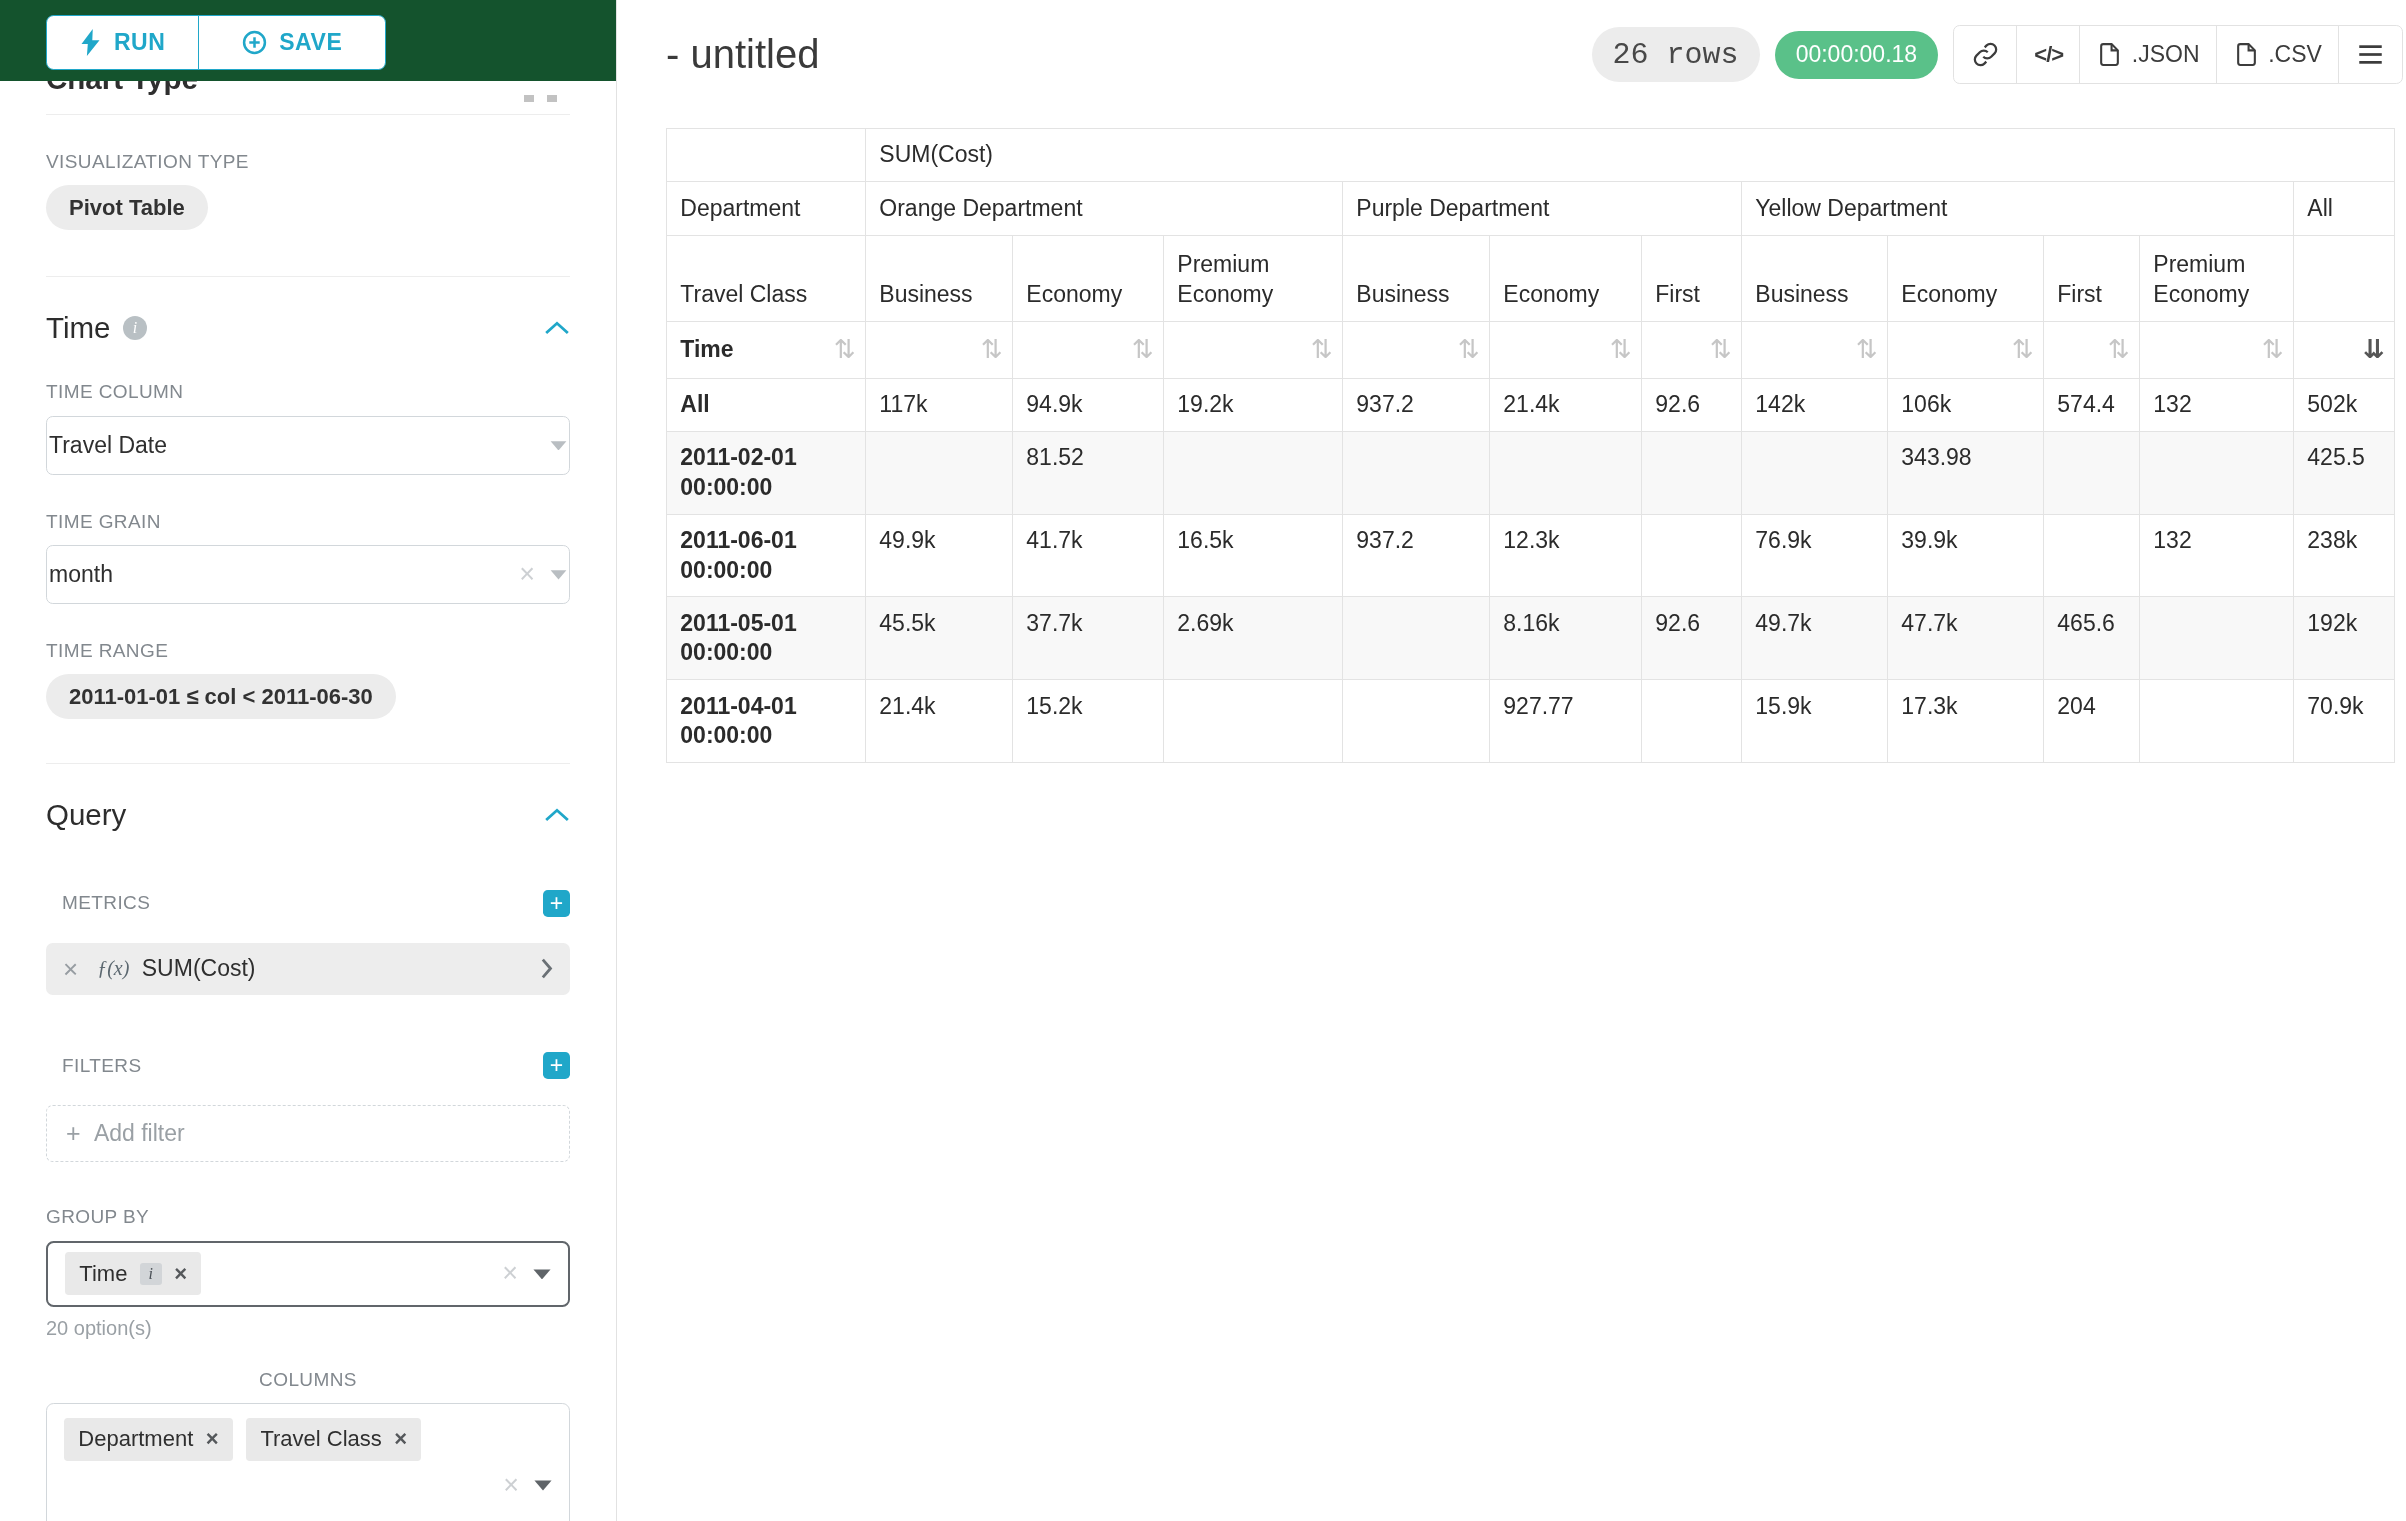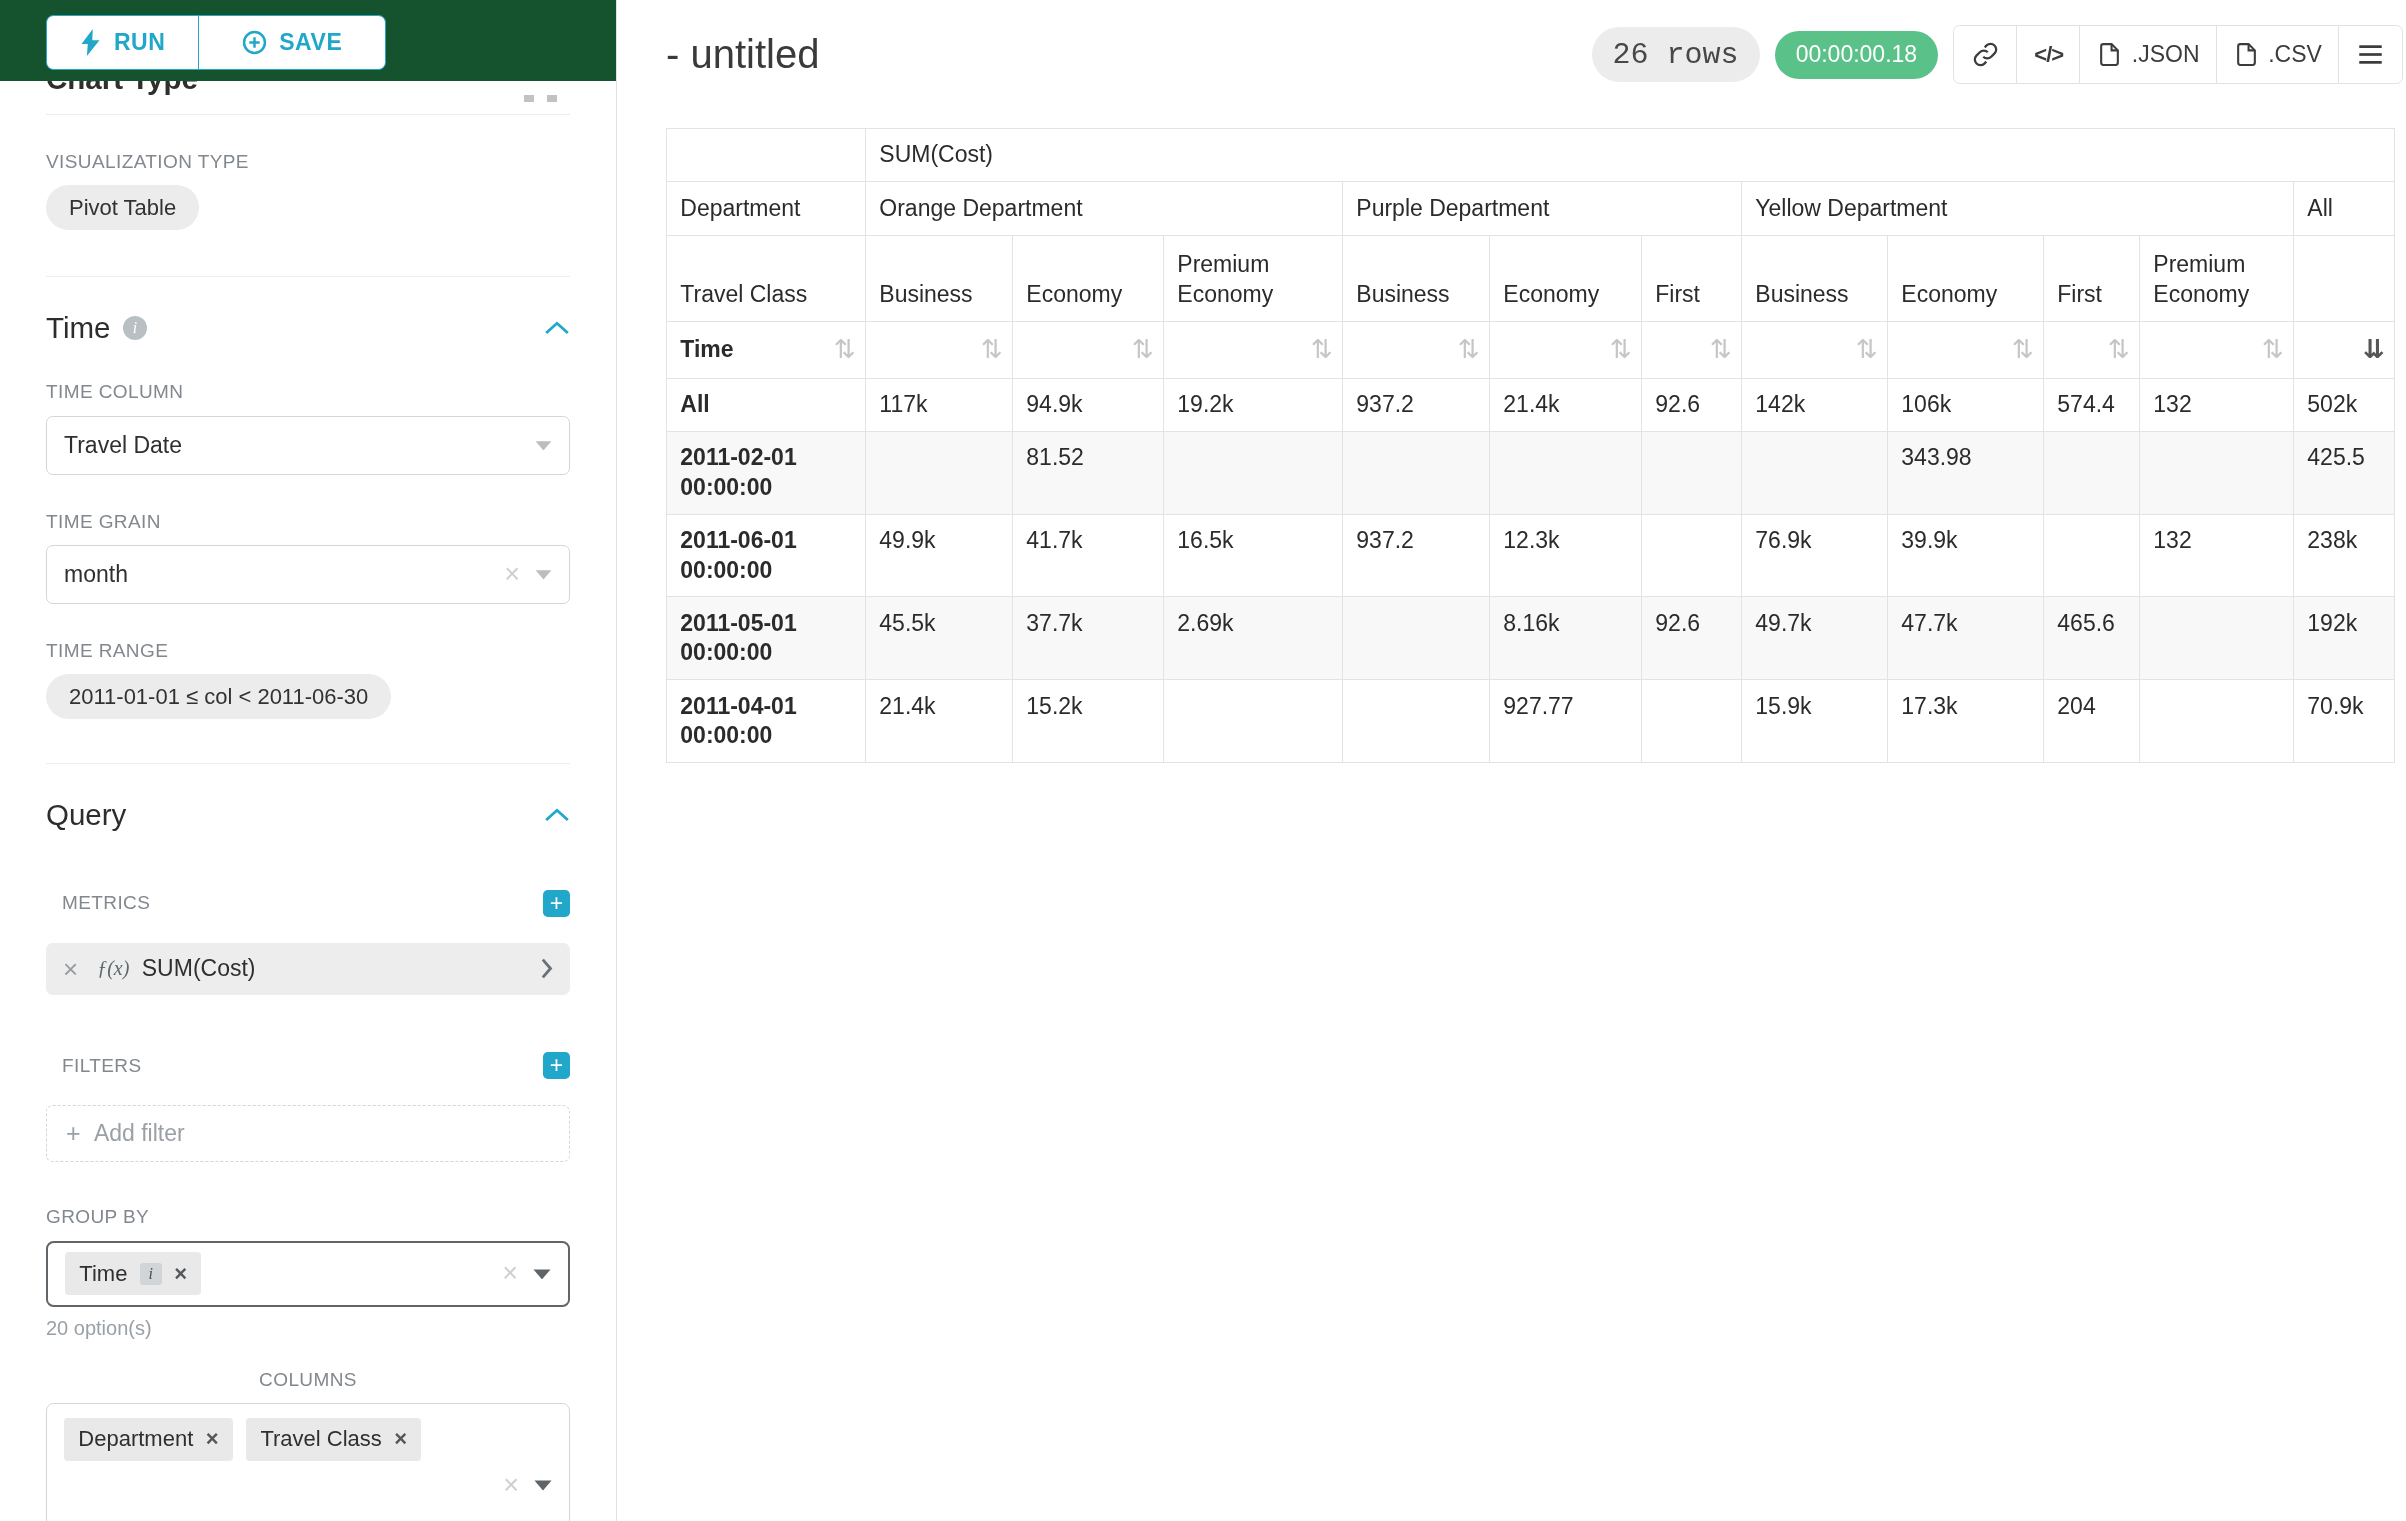--- a/index.html
+++ b/index.html
@@ -24,28 +24,28 @@
   .clipped-head .heading-text{display:block;font-size:29.5px;font-weight:600;color:#2f2f2f;margin-top:-19px;}
   .clipped-icons{position:absolute;right:13.3px;bottom:2.9px;display:flex;gap:13.3px;}
   .clipped-icons i{width:9.5px;height:6.7px;background:#c2c2c2;display:block;}
 
   .divider{border:0;border-top:1.9px solid #ededed;margin:9.5px 0 0 0;}
 
   .control-label{font-size:19px;color:#82888e;letter-spacing:0.4px;margin:36px 0 12.4px 0;}
   .label-row{display:flex;align-items:center;justify-content:space-between;margin:44px 0 12.4px 0;}
   .label-row .control-label{margin:16px;}
 
-  .pill{display:inline-block;background:#ececec;border-radius:23px;padding:9.5px 23px;font-size:22px;color:#323232;}
+  .pill{display:inline-block;background:#ececec;border-radius:23px;padding:9.5px 23px;font-size:22px;color:#323232;font-weight:bold;}
 
   .section-head{display:flex;align-items:center;margin-top:34px;font-size:29.5px;color:#2d2d2d;}
   .section-head .spacer{flex:1;}
   .info-dot{width:24px;height:24px;border-radius:50%;background:#b9c0c4;color:#fff;font-size:16px;font-style:italic;
     display:flex;align-items:center;justify-content:center;margin-left:12.4px;font-family:"Liberation Serif",serif;}
 
-  .select{height:57px;border:1.9px solid #d2d7db;border-radius:6.7px;display:flex;align-items:center;padding:0 17px;
+  .select{height:57px;border:1.9px solid #d2d7db;border-radius:6.7px;display:flex;align-items:center;padding:0 2px;
     font-size:23px;color:#2f2f2f;background:#fff;}
   .select .spacer{flex:1;}
   .clear-x{color:#cdd0d3;font-size:27px;margin-right:15px;line-height:1;}
 
   .metric-item{height:52px;background:#ededed;border-radius:6.7px;display:flex;align-items:center;padding:0 17px;}
   .metric-item .x{color:#979da2;font-size:26px;line-height:1;}
   .metric-fx{font-family:"Liberation Serif",serif;font-style:italic;font-size:20px;color:#5c6870;margin:0 12.4px 0 19px;}
   .metric-name{font-size:23px;color:#2f2f2f;}
   .metric-item .spacer{flex:1;}
 

